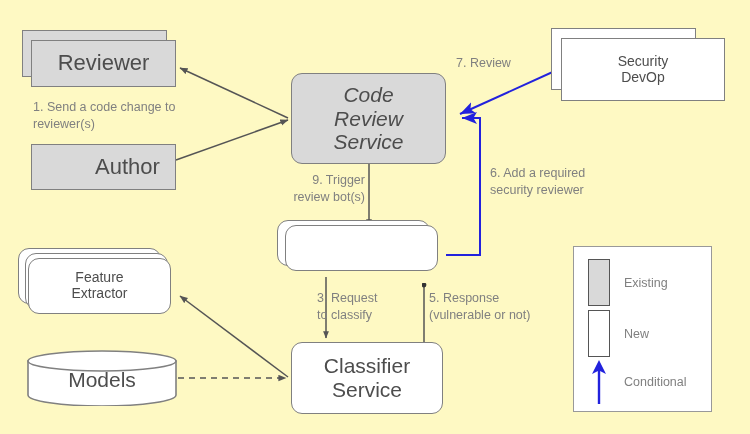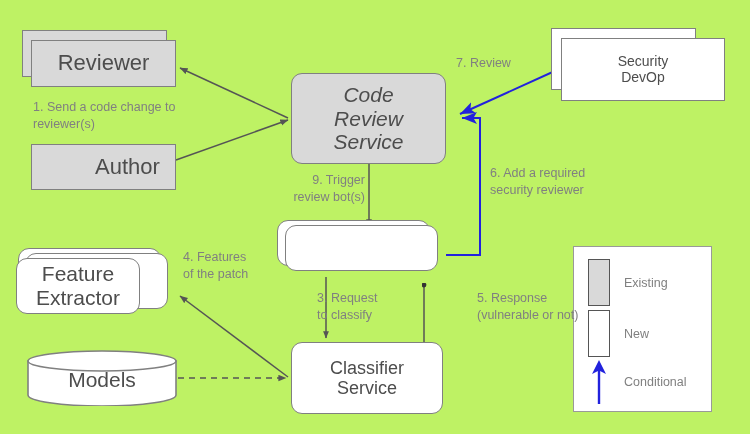--- a/index.html
+++ b/index.html
@@ -9,21 +9,21 @@
     background: #ffffff;
   }
   body {
     font-family: "Liberation Sans", sans-serif;
     -webkit-font-smoothing: antialiased;
   }
   #canvas {
     position: relative;
     width: 750px;
     height: 434px;
-    background: #bef264;
+    background: #fef9c3;
     overflow: hidden;
   }
   #wires {
     position: absolute;
     left: 0;
     top: 0;
     width: 750px;
     height: 434px;
     pointer-events: none;
   }
@@ -161,26 +161,26 @@
   <div class="node sq fill-new" style="left:561px; top:38px; width:164px; height:63px; font-size:14px;">
     <span class="lbl" style="white-space: pre-line;">Security
 DevOp</span>
   </div>
 
   <div class="stack rnd fill-new" style="left:277px; top:220px; width:153px; height:46px;"></div>
   <div class="stack rnd fill-new" style="left:285px; top:225px; width:153px; height:46px;"></div>
 
   <div class="stack rnd fill-new" style="left:18px; top:248px; width:143px; height:56px;"></div>
   <div class="stack rnd fill-new" style="left:25px; top:253px; width:143px; height:56px;"></div>
-  <div class="node rnd fill-new" style="left:16px; top:258px; width:124px; height:56px; font-size:21px;">
+  <div class="node rnd fill-new" style="left:28px; top:258px; width:143px; height:56px; font-size:14px;">
     <span class="lbl" style="white-space: pre-line;">Feature
 Extractor</span>
   </div>
 
-  <div class="node rnd fill-new" style="left:291px; top:342px; width:152px; height:72px; font-size:18px;">
+  <div class="node rnd fill-new" style="left:291px; top:342px; width:152px; height:72px; font-size:21px;">
     <span class="lbl" style="white-space: pre-line;">Classifier
 Service</span>
   </div>
 
   <div class="cyl" style="left:26px; top:350px; width:152px; height:56px;">
     <svg width="152" height="56" viewBox="0 0 152 56">
       <path d="M2,11 L2,45 A74,11 0 0 0 150,45 L150,11 Z" fill="#ffffff" stroke="#808080" stroke-width="1.6"></path>
       <ellipse cx="76" cy="11" rx="74" ry="10" fill="#ffffff" stroke="#808080" stroke-width="1.6"></ellipse>
     </svg>
     <span class="cyl-lbl" style="top:18px; font-size:21px;">Models</span>
@@ -188,24 +188,22 @@
 
   <div class="wlabel" style="left: 33px; top: 99px; white-space: pre-line;">1. Send a code change to
 reviewer(s)</div>
 
   <div class="wlabel right" style="left: 245px; top: 172px; width: 120px; white-space: pre-line;">9. Trigger
 review bot(s)</div>
 
   <div class="wlabel" style="left: 317px; top: 290px; white-space: pre-line;">3. Request
 to classify</div>
 
-  <div class="wlabel" style="left: 183px; top: 249px; white-space: pre-line;">4. Features
-of the patch</div>
-
-  <div class="wlabel" style="left: 429px; top: 290px; white-space: pre-line; margin-left: 48px;">5. Response
+
+  <div class="wlabel" style="left: 429px; top: 290px; white-space: pre-line;">5. Response
 (vulnerable or not)</div>
 
   <div class="wlabel" style="left: 490px; top: 165px; white-space: pre-line;">6. Add a required
 security reviewer</div>
 
   <div class="wlabel" style="left: 456px; top: 55px; white-space: pre-line;">7. Review</div>
 
   <div id="legend" style="left:573px; top:246px; width:139px; height:166px;text-align:center;">
 
     <div class="lg-row" style="left:14px; top:12px;">

